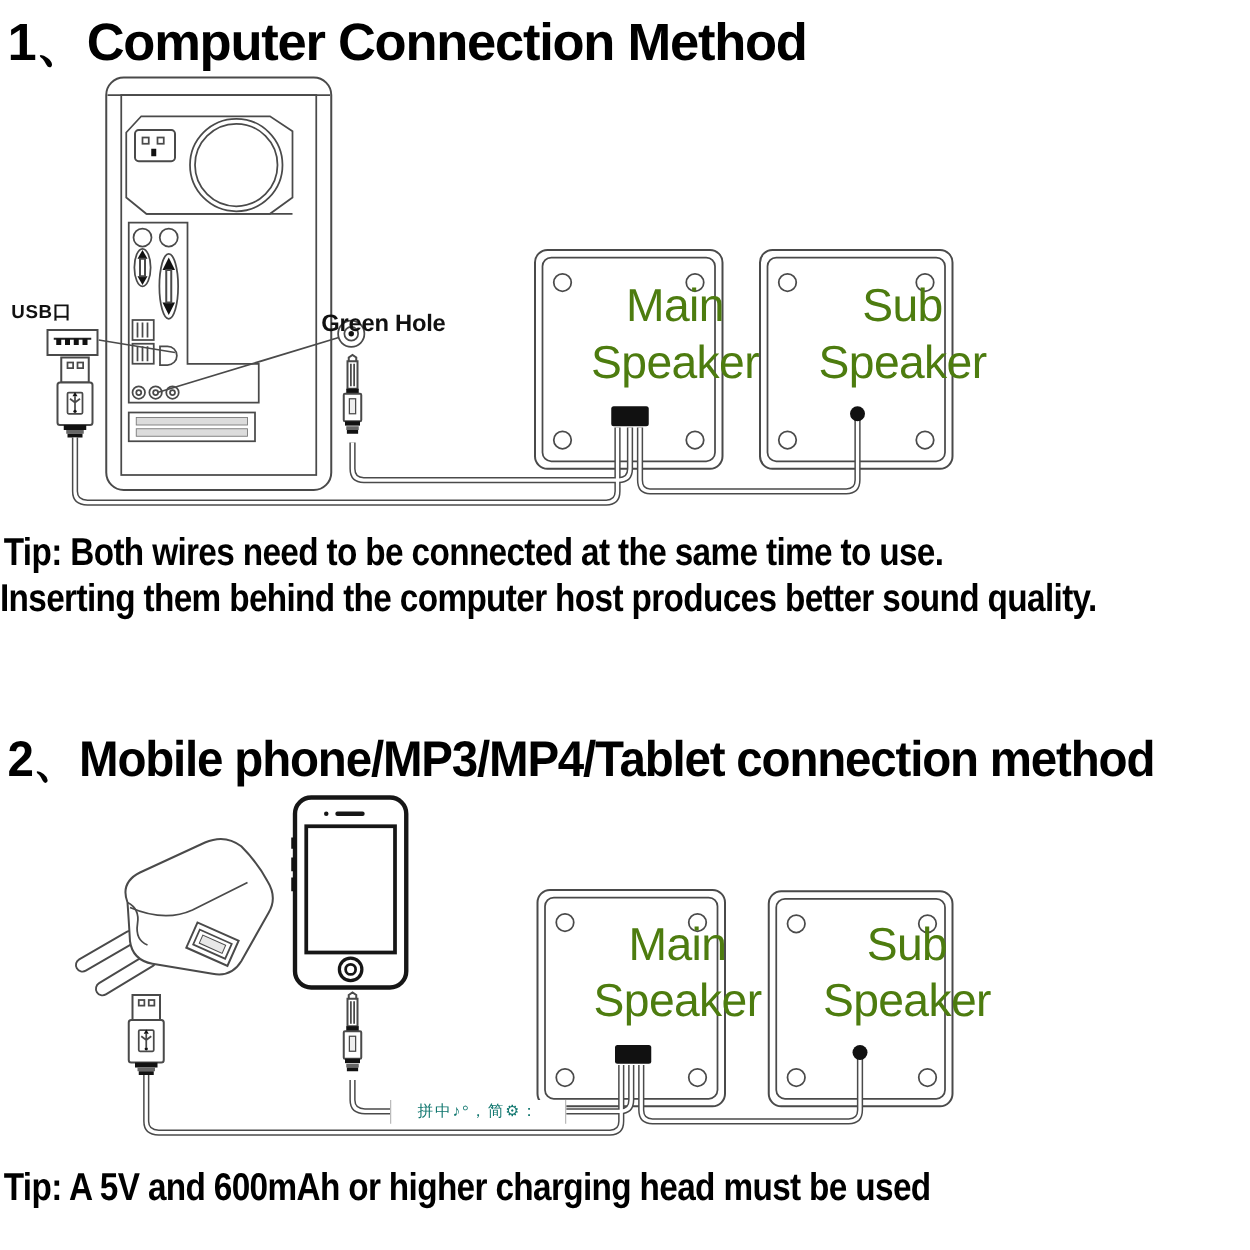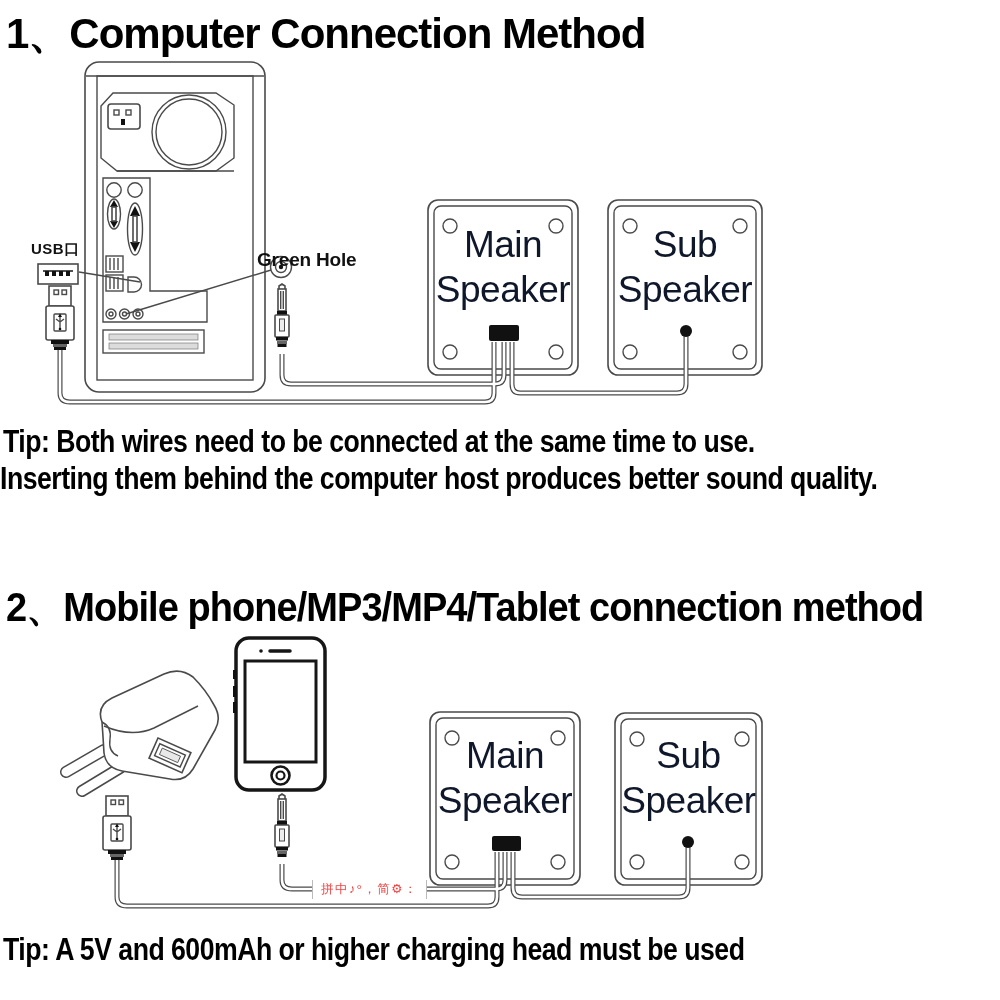--- a/index.html
+++ b/index.html
@@ -7,22 +7,22 @@
         font-family:"Liberation Sans",sans-serif;color:#000;}
   .abs{position:absolute;}
   .title{font-weight:700;font-size:42px;letter-spacing:-1px;white-space:nowrap;color:#000;}
   .title2{font-weight:700;font-size:40px;letter-spacing:-1px;white-space:nowrap;color:#000;
           transform:scaleX(.95);transform-origin:0 50%;}
   .tip{font-weight:700;font-size:31px;letter-spacing:-.6px;white-space:nowrap;color:#000;
        transform:scaleX(.86);transform-origin:0 50%;}
   .small-label{font-weight:700;font-size:15px;letter-spacing:.5px;color:#111;white-space:nowrap;}
   .green-label{font-weight:700;font-size:19px;letter-spacing:-.2px;color:#111;white-space:nowrap;}
   .spk{display:flex;flex-direction:column;text-align:center;
-       font-size:37px;line-height:45px;color:#0f172a;font-weight:400;letter-spacing:-.5px;}
-  .ime{font-size:12.5px;letter-spacing:1.5px;color:#ef4444;background:#fff;padding:1px 8px;
+       font-size:37px;line-height:45px;color:#4d7c0f;font-weight:400;letter-spacing:-.5px;margin-left:37px;}
+  .ime{font-size:12.5px;letter-spacing:1.5px;color:#0f766e;background:#fff;padding:1px 21px;
        white-space:nowrap;border-left:1px solid #bbb;border-right:1px solid #bbb;font-family:Liberation Serif, serif;}
   svg{position:absolute;left:0;top:0;}
   .ln{fill:none;stroke:#4a4a4a;stroke-width:1.4;}
   .lnb{fill:#fff;stroke:#4a4a4a;stroke-width:1.6;}
   .cable-o{fill:none;stroke:#4a4a4a;stroke-width:5;}
   .cable-i{fill:none;stroke:#ffffff;stroke-width:2.6;}
   .dark{fill:#111;stroke:none;}
 </style>
 </head>
 <body>
@@ -200,21 +200,21 @@
       <path class="cable-i" d="M117 860 V897 Q117 906 127 906 H488 Q497 906 497 897 V852"></path>
       <path class="cable-i" d="M282 864 V880 Q282 889 292 889 H496 Q505 889 505 880 V852"></path>
       <path class="cable-i" d="M688 846 V888 Q688 897 679 897 H522 Q513 897 513 888 V852"></path>
     </g>
     <rect class="dark" x="492" y="836" width="29" height="15" rx="2"></rect>
     <circle class="dark" cx="688" cy="842" r="6"></circle>
   </svg>
 
   <div class="abs title" style="left:6px;top:6px;">1、Computer Connection Method</div>
 
-  <div class="abs small-label" style="left:31px;top:240px;">USB口</div>
+  <div class="abs small-label" style="left:9px;top:240px;">USB口</div>
 
   <div class="abs green-label" style="left:257px;top:249px;">Green Hole</div>
 
   <div class="abs spk" style="left:428px;top:222px;width:150px;">
     <span>Main</span>
     <span>Speaker</span>
   </div>
   <div class="abs spk" style="left:608px;top:222px;width:154px;">
     <span>Sub</span>
     <span>Speaker</span>

